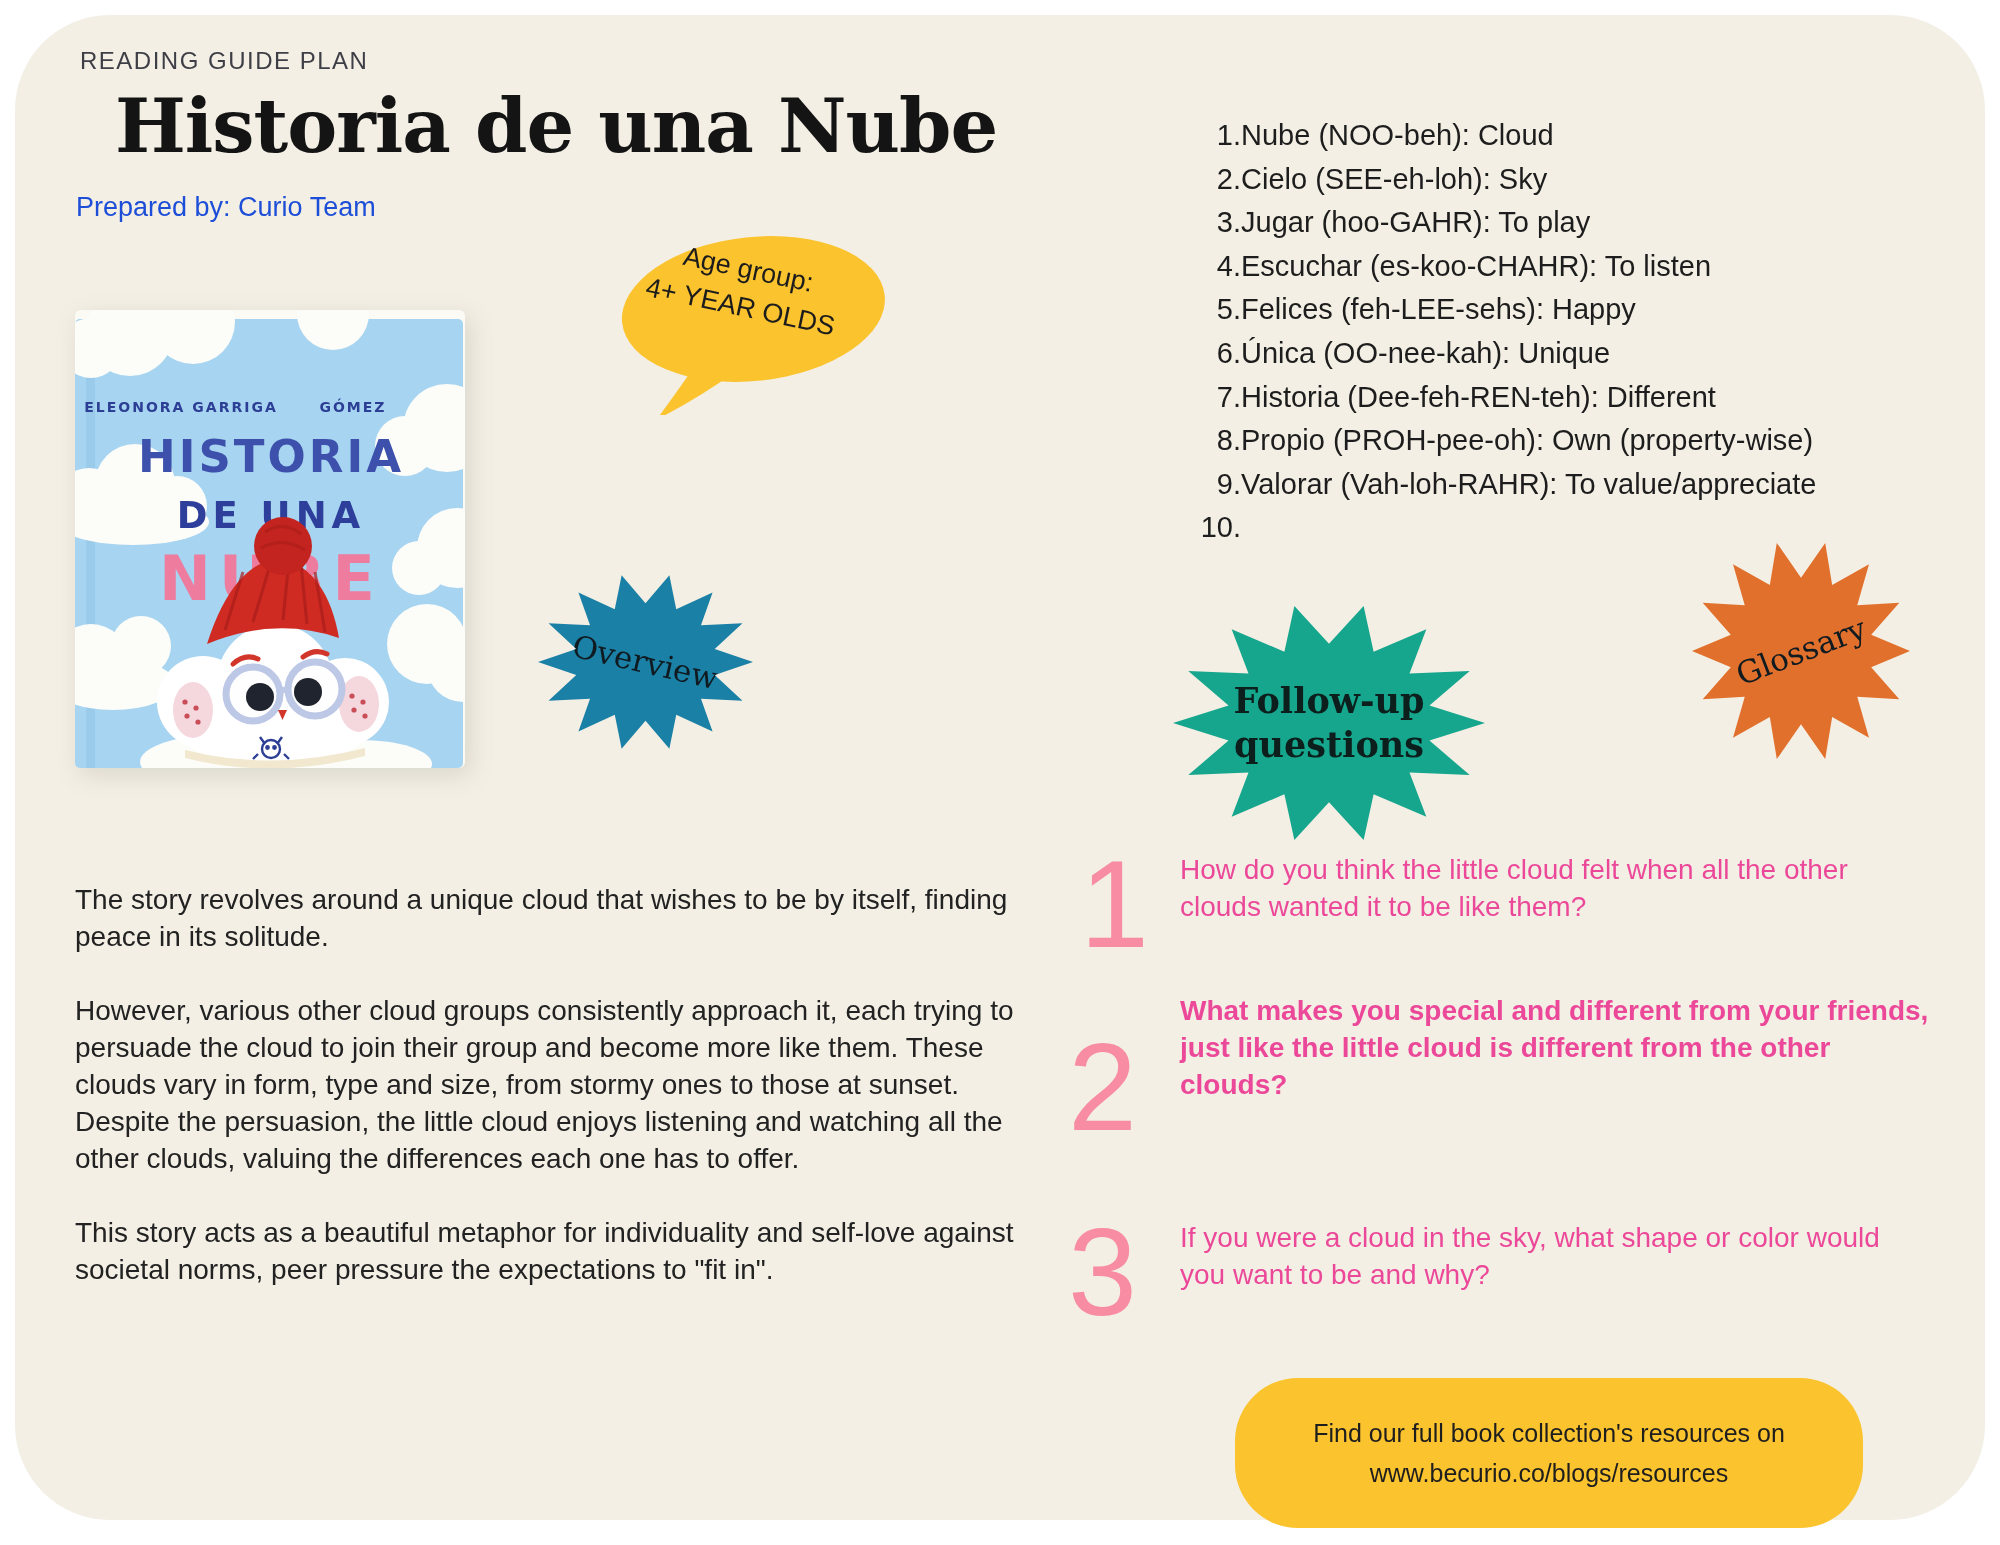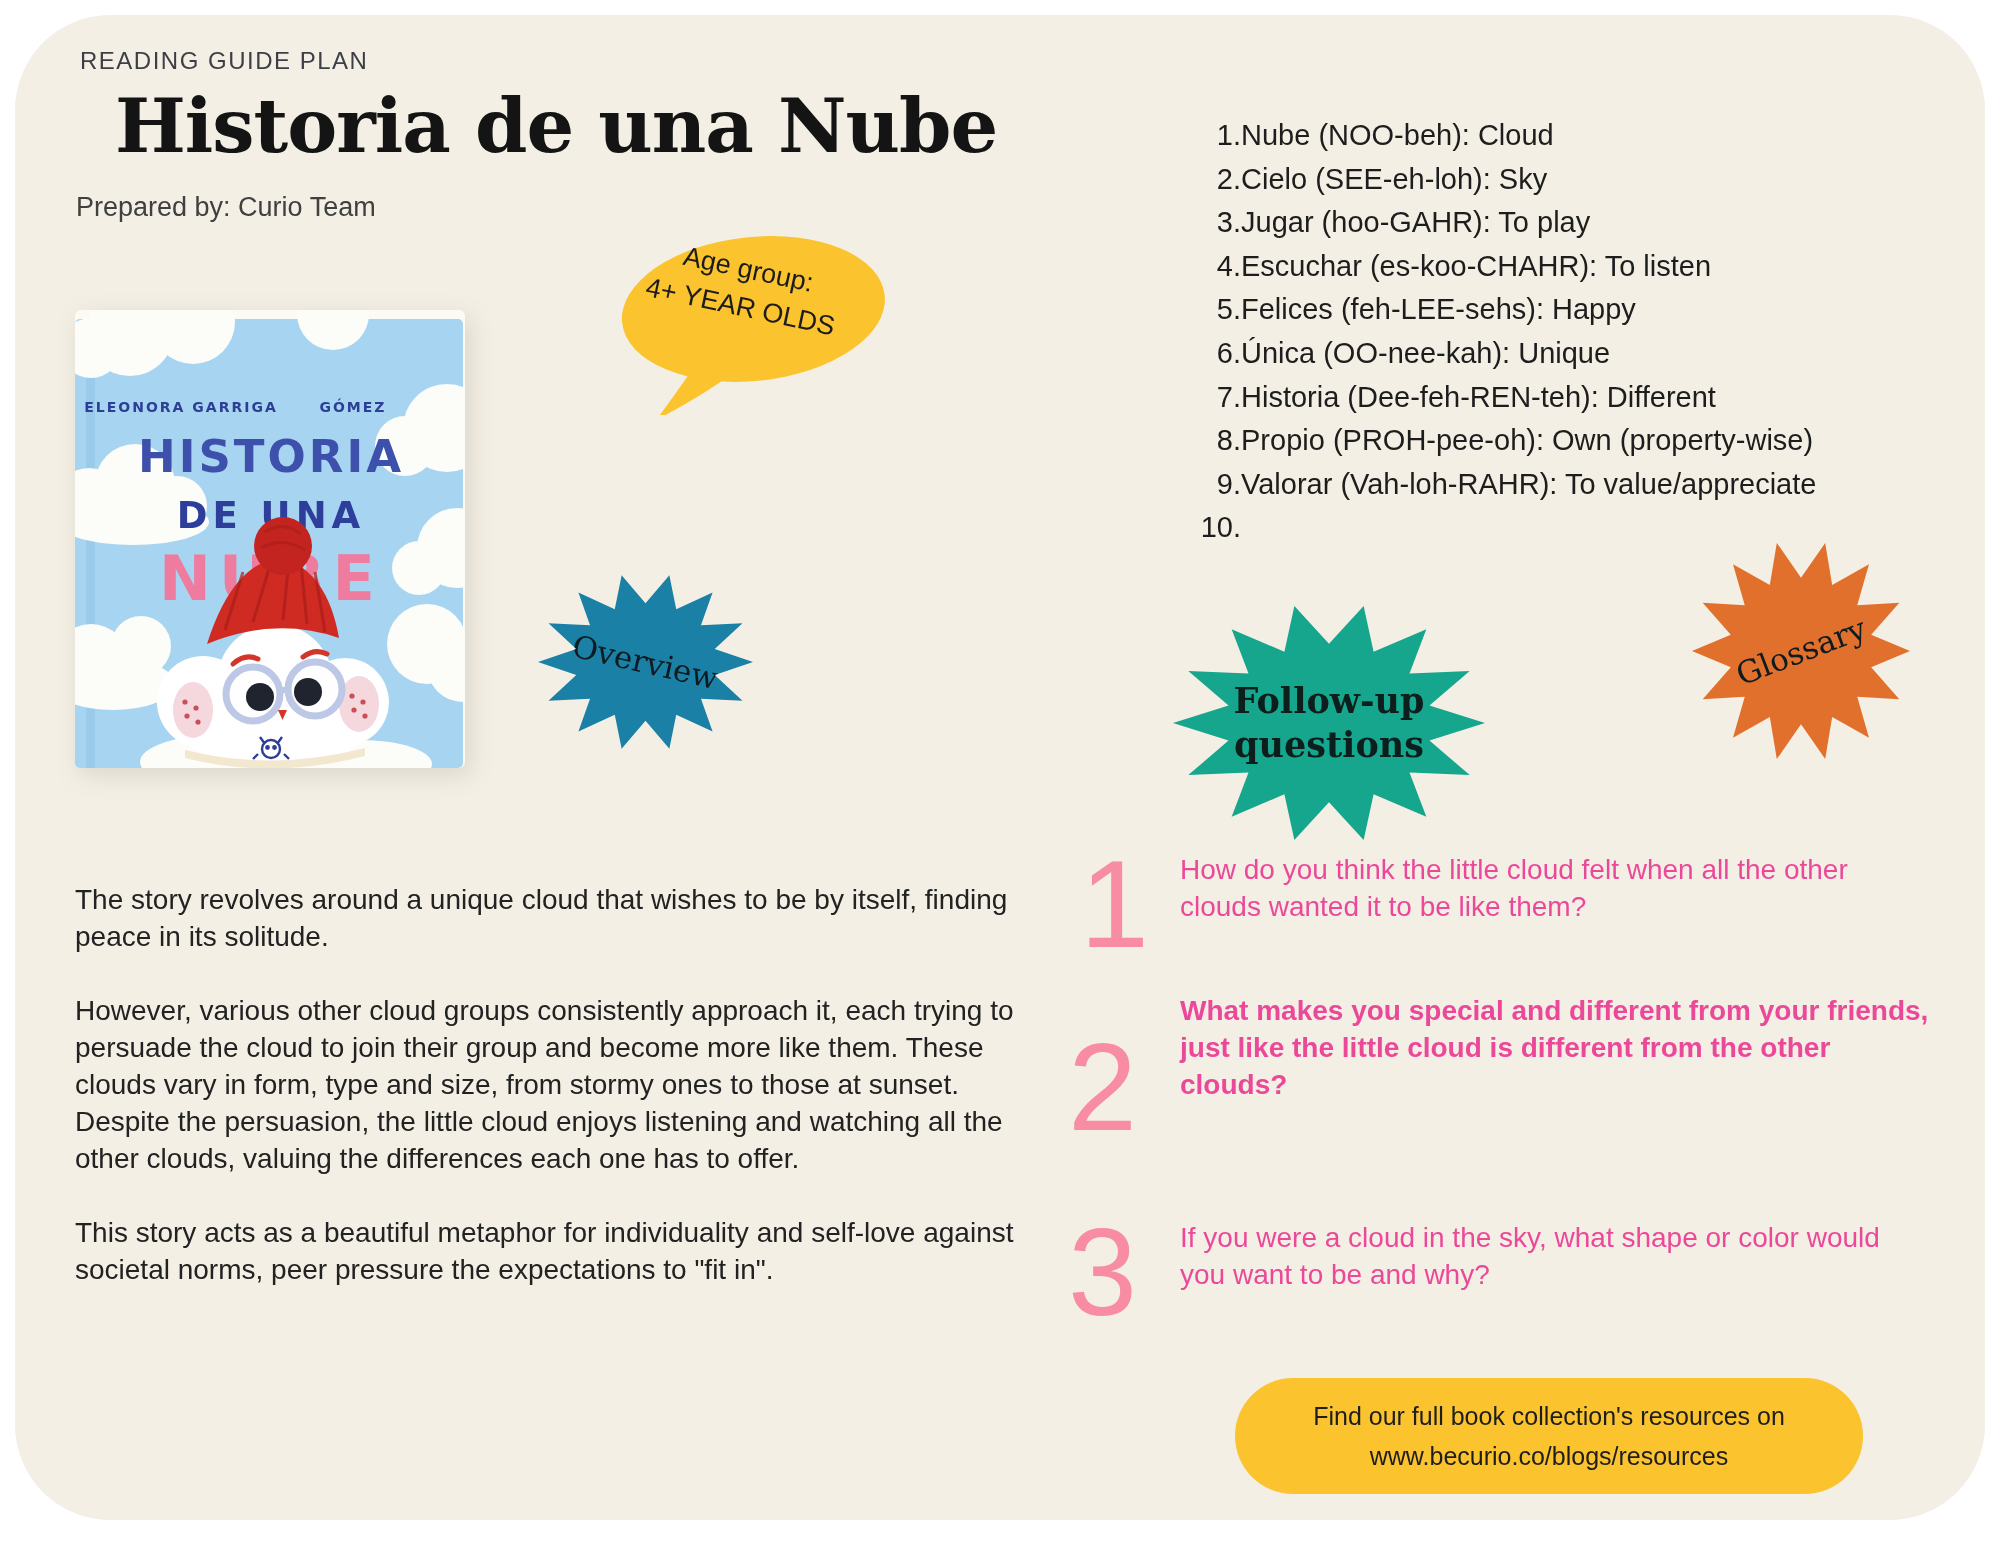--- a/index.html
+++ b/index.html
@@ -6,21 +6,21 @@
   .page{position:relative;width:2000px;height:1545px;background:#ffffff;overflow:hidden;
         font-family:"Liberation Sans",sans-serif;color:#1f1f1f;}
   .panel{position:absolute;left:15px;top:15px;width:1970px;height:1505px;
          background:#F3EFE4;border-radius:95px;}
 
   
   .kicker{position:absolute;left:80px;top:47px;font-size:24px;letter-spacing:1.5px;
           color:#3E3E46;font-weight:500;}
   .title{position:absolute;left:73px;top:82px;font-family:"DejaVu Serif","Liberation Serif",serif;
          font-size:75px;font-weight:600;color:#141414;letter-spacing:-1px;margin-left:42px;}
-  .prepared{position:absolute;left:76px;top:192px;font-size:27px;color:#404040;}
+  .prepared{position:absolute;left:76px;top:192px;font-size:27px;color:#1d4ed8;}
 
   
   .cover{position:absolute;left:75px;top:310px;width:390px;height:458px;
          filter:drop-shadow(5px 7px 12px rgba(0,0,0,0.10));}
 
   
   .bubble{position:absolute;left:594px;top:220px;width:305px;height:195px;}
   .bubble-text{position:absolute;left:612px;top:250px;width:265px;text-align:center;
                font-size:27px;line-height:38px;font-weight:500;color:#1c1c1c;
                transform:rotate(12deg);}
@@ -51,21 +51,21 @@
   .overview-text p{margin:0 0 37px 0;}
 
   
   .q-num{position:absolute;font-size:124px;line-height:1;color:#F88CA3;font-weight:500;}
   .q-text{position:absolute;width:750px;font-size:28px;line-height:37px;color:#ec4899;}
   .q1-num{left:1080px;top:842px;} .q1-text{left:1180px;top:851px;}
   .q2-num{left:1068px;top:1025px;} .q2-text{left:1180px;top:992px;font-weight:bold;}
   .q3-num{left:1068px;top:1210px;} .q3-text{left:1180px;top:1219px;}
 
   
-  .pill{position:absolute;left:1235px;top:1378px;width:628px;height:116px;background:#FBC32E;
+  .pill{position:absolute;left:1235px;top:1378px;width:628px;height:150px;background:#FBC32E;
         border-radius:63px;display:flex;flex-direction:column;align-items:center;
         justify-content:center;font-size:25px;line-height:40px;color:#1e1e1e;}
 </style>
 </head>
 <body>
 
 <div class="page">
   <div class="panel"></div>
 
   <div class="kicker">READING GUIDE PLAN</div>

